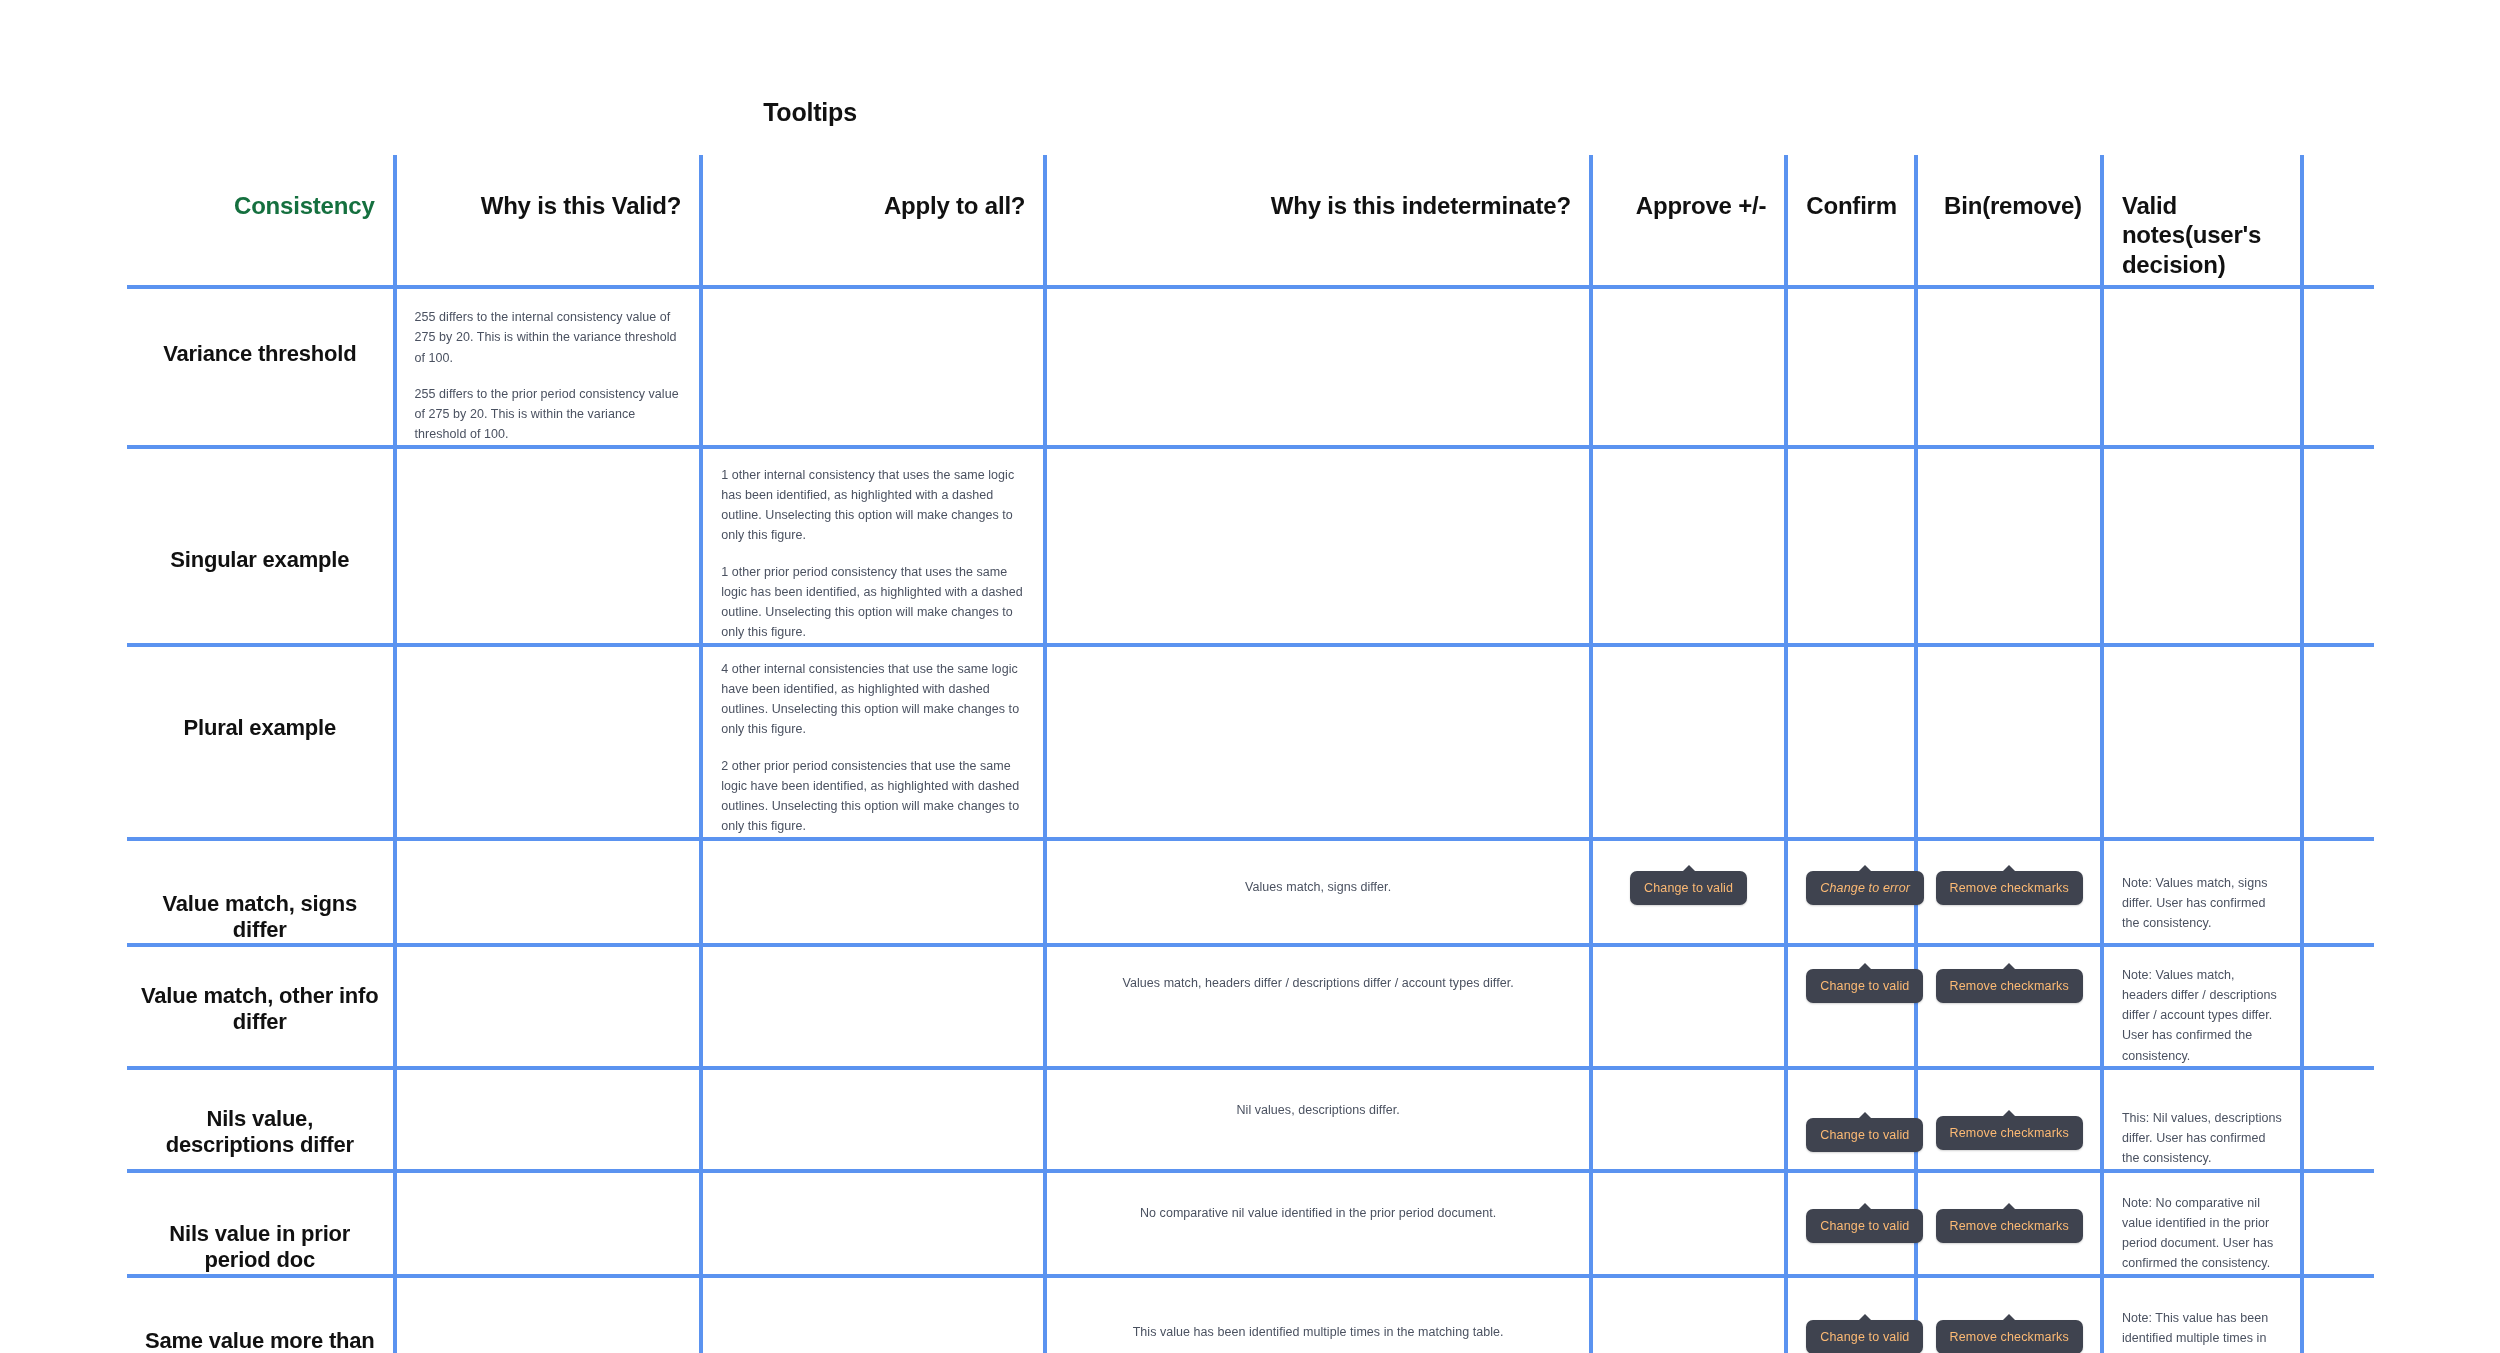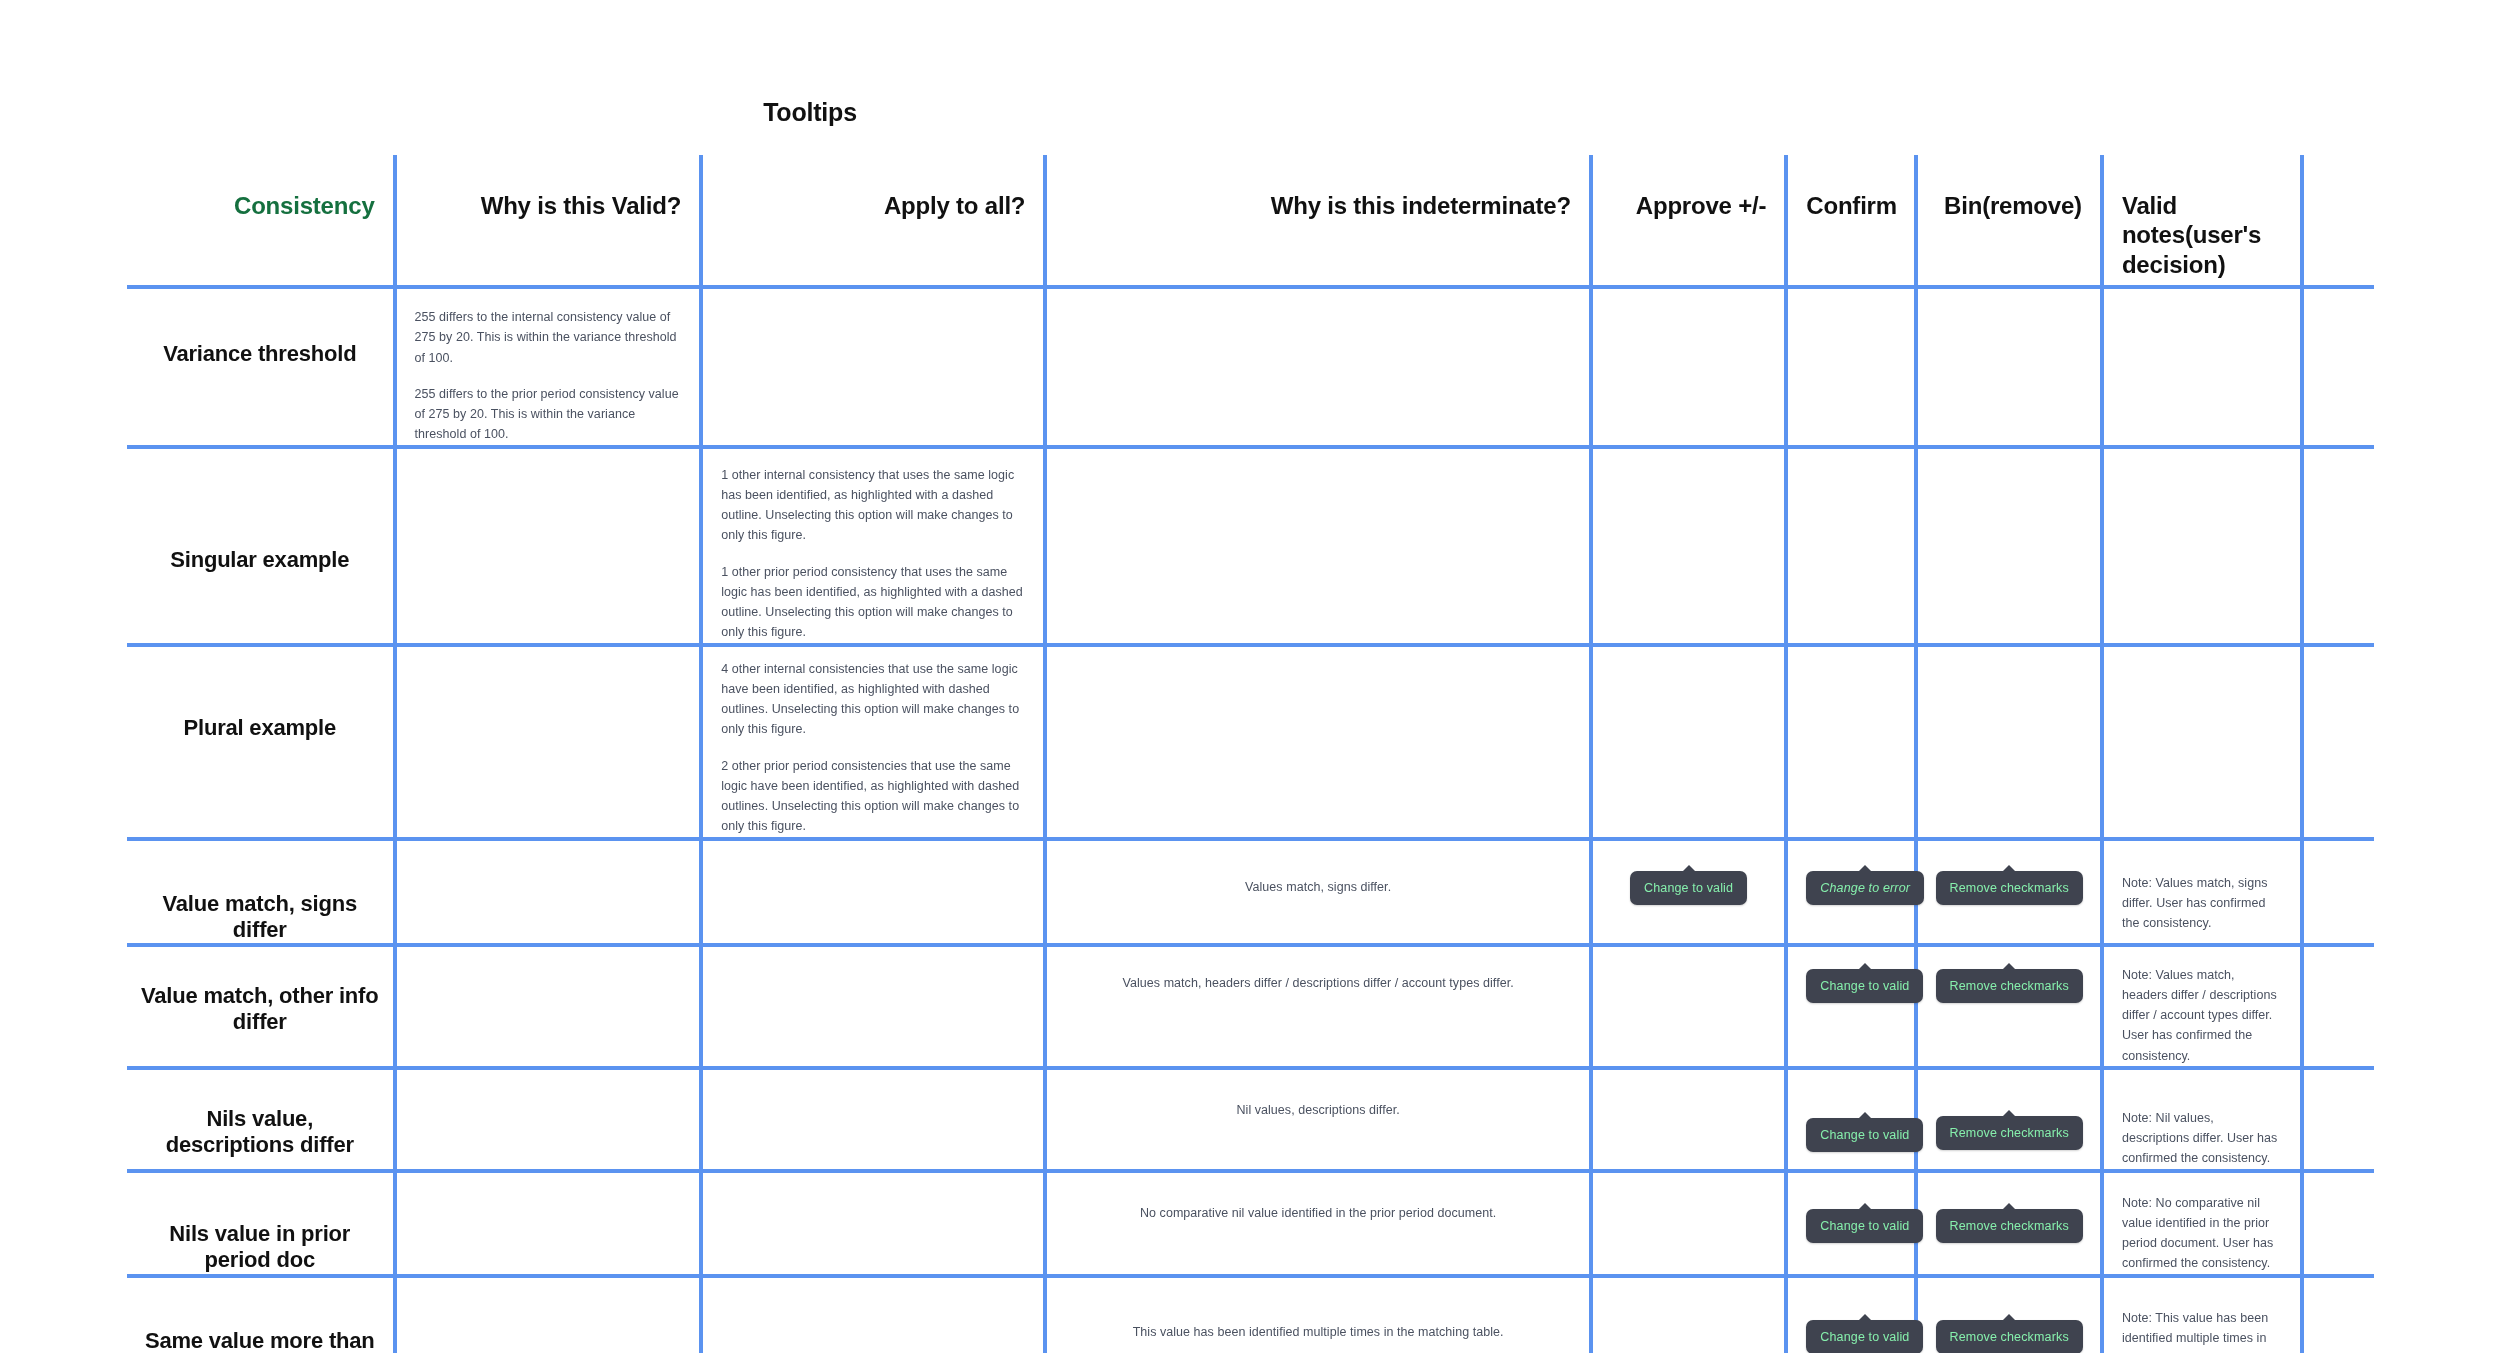--- a/index.html
+++ b/index.html
@@ -100,21 +100,21 @@
   }
   .lead-text {
     text-align: left;
   }
 
   
   .tip {
     display: inline-block;
     position: relative;
     background: #3f434f;
-    color: #86efac;
+    color: #fdba74;
     border-radius: 7px;
     font-size: 12.5px;
     line-height: 1;
     padding: 11px 14px 11px 14px;
     letter-spacing: 0.15px;
     white-space: nowrap;
     box-shadow: 0 1px 2px rgba(0,0,0,0.18);
   }
   .tip::after {
     content: "";
@@ -265,21 +265,21 @@
         </td>
         <td class="body-cell vline ctr-text"></td>
         <td class="body-cell vline ctr-text">
           <div class="tip-wrap" style="padding-top: 48px;"><span class="tip">Change to valid</span></div>
         </td>
         <td class="body-cell vline ctr-text">
           <div class="tip-wrap" style="padding-top: 46px;"><span class="tip">Remove checkmarks</span></div>
         </td>
         <td class="body-cell vline lead-text">
           <div style="padding-top: 38px;">
-            <p>Note: Nil values, descriptions differ. User has confirmed the consistency.</p>
+            <p>This: Nil values, descriptions differ. User has confirmed the consistency.</p>
           </div>
         </td>
         <td class="body-cell vline"></td>
       </tr>
       <tr class="hrule-row" style="height: 91px;">
         <td class="rowlabel"><span style="margin-top: 48px;">Nils value in prior period doc</span></td>
         <td class="body-cell vline lead-text"></td>
         <td class="body-cell vline lead-text"></td>
         <td class="body-cell vline ctr-text">
           <div style="padding-top: 30px;">

